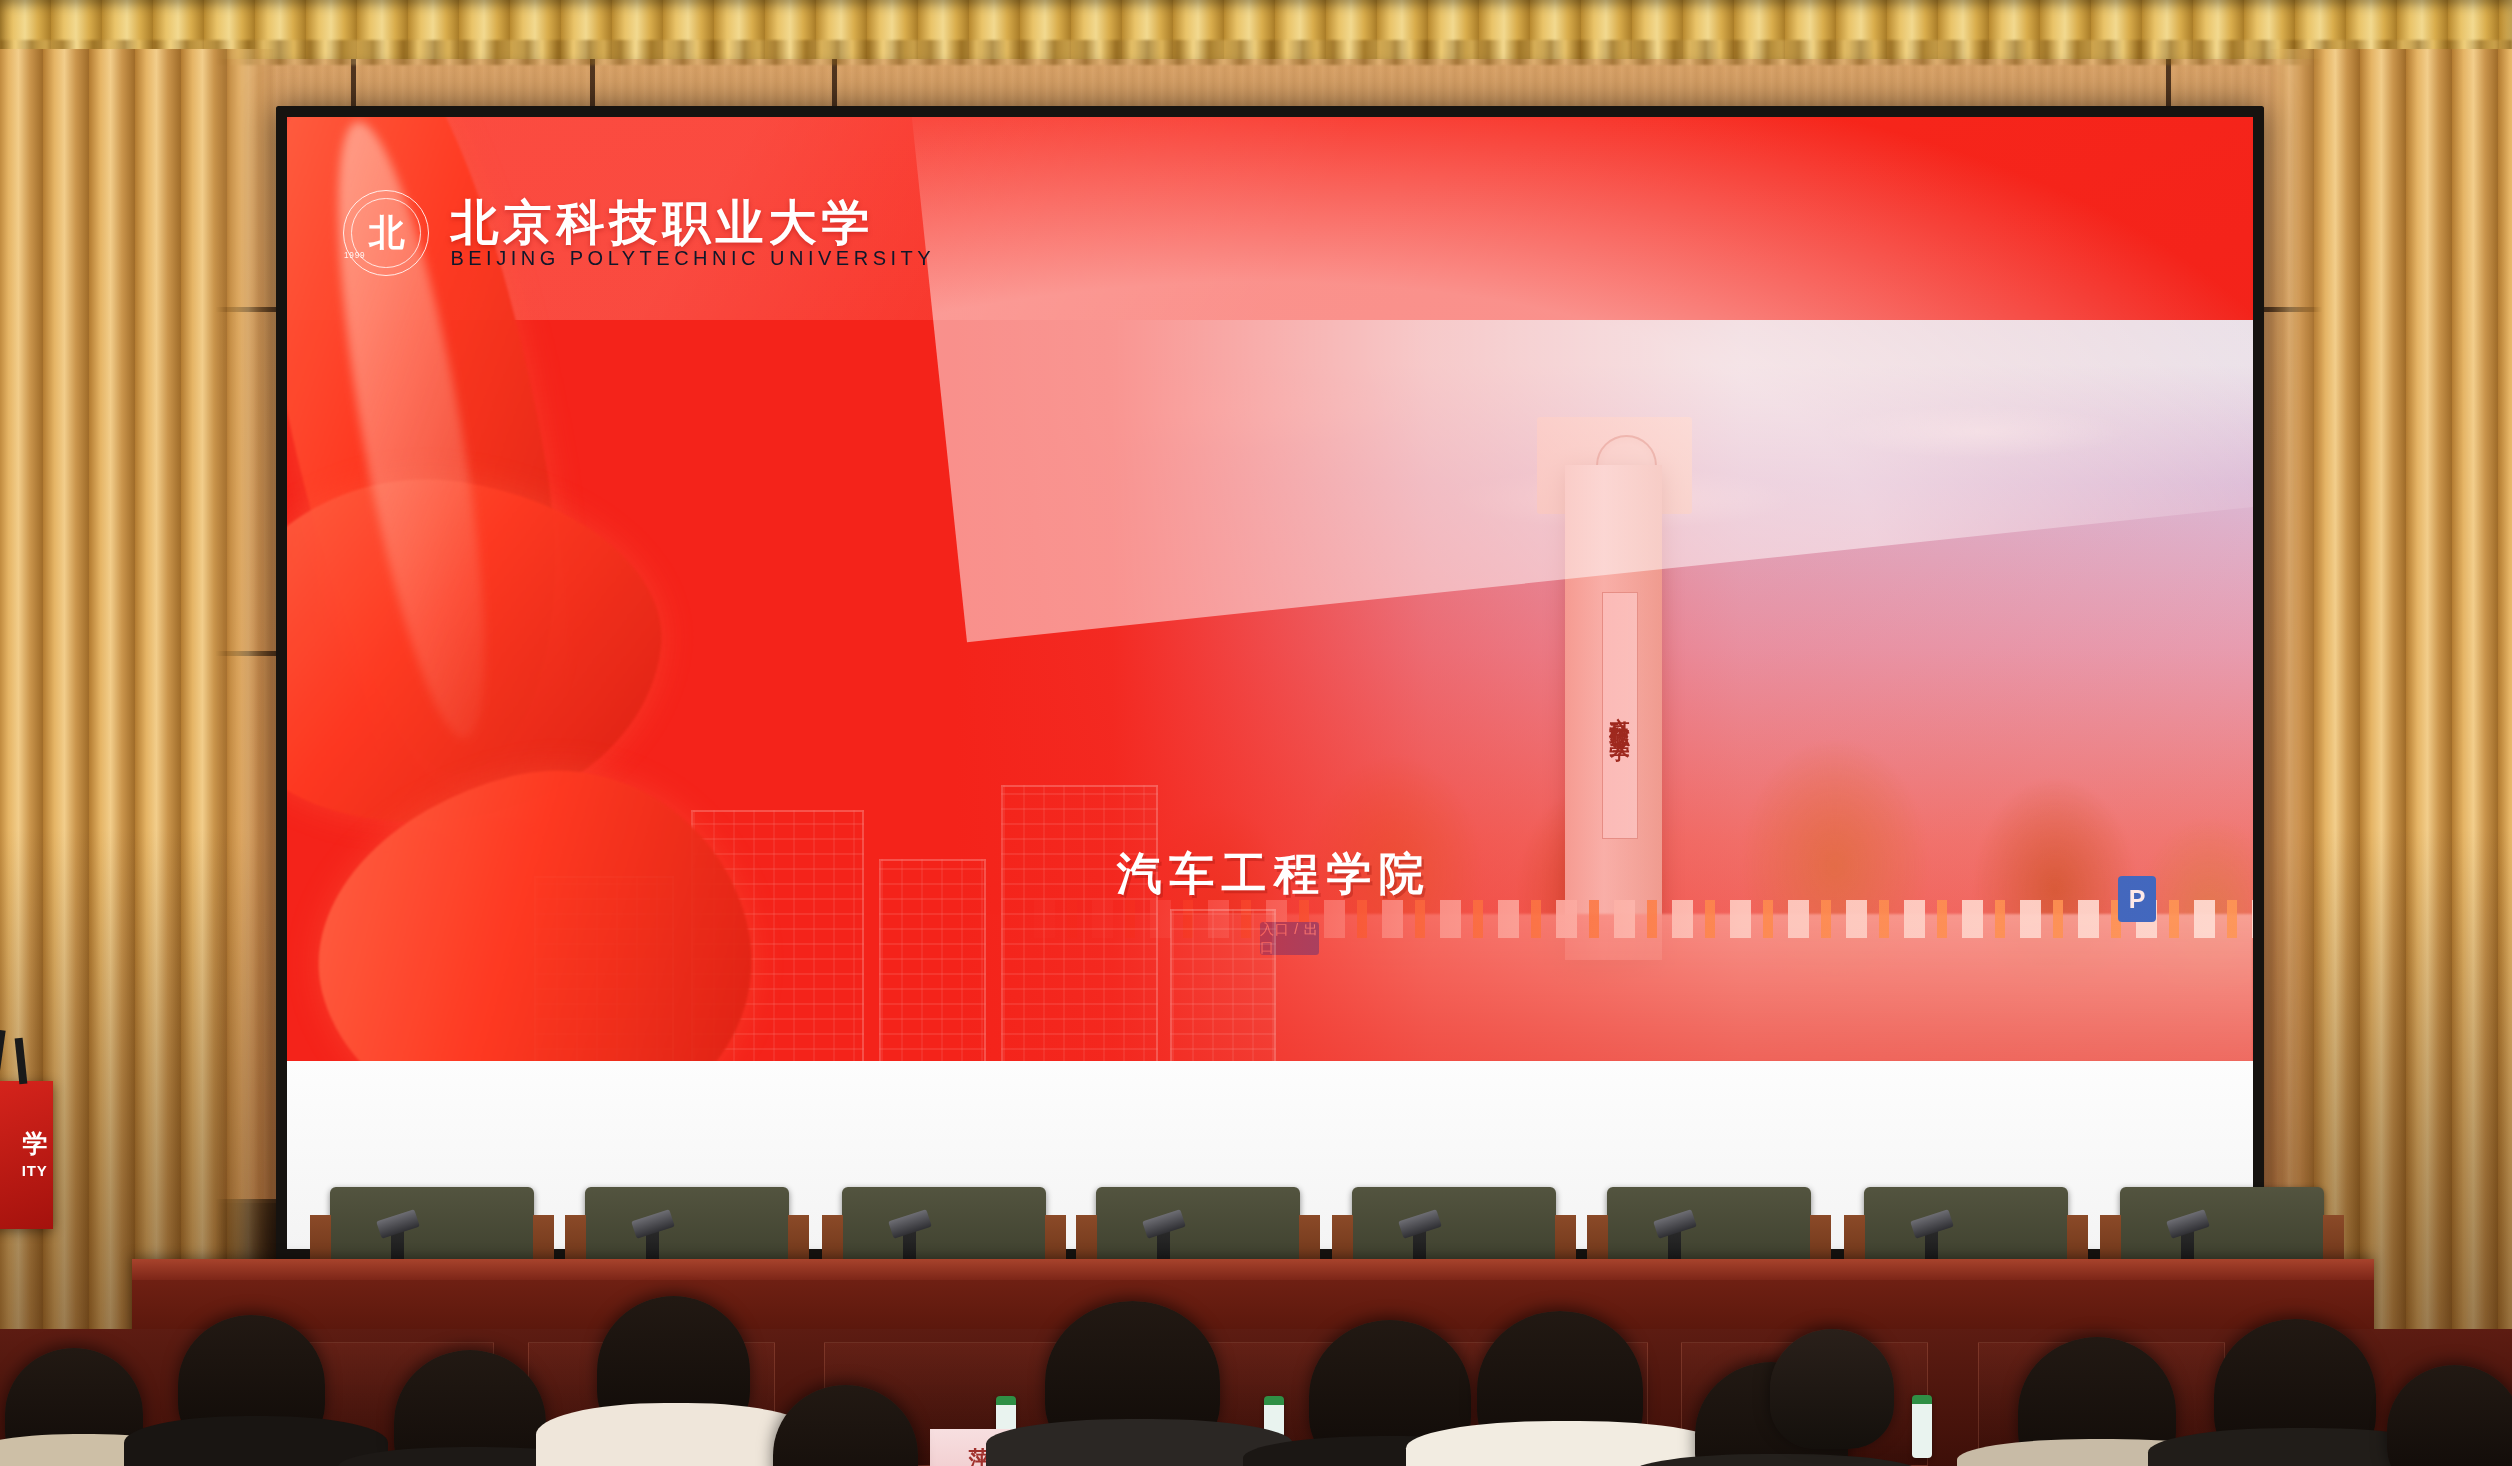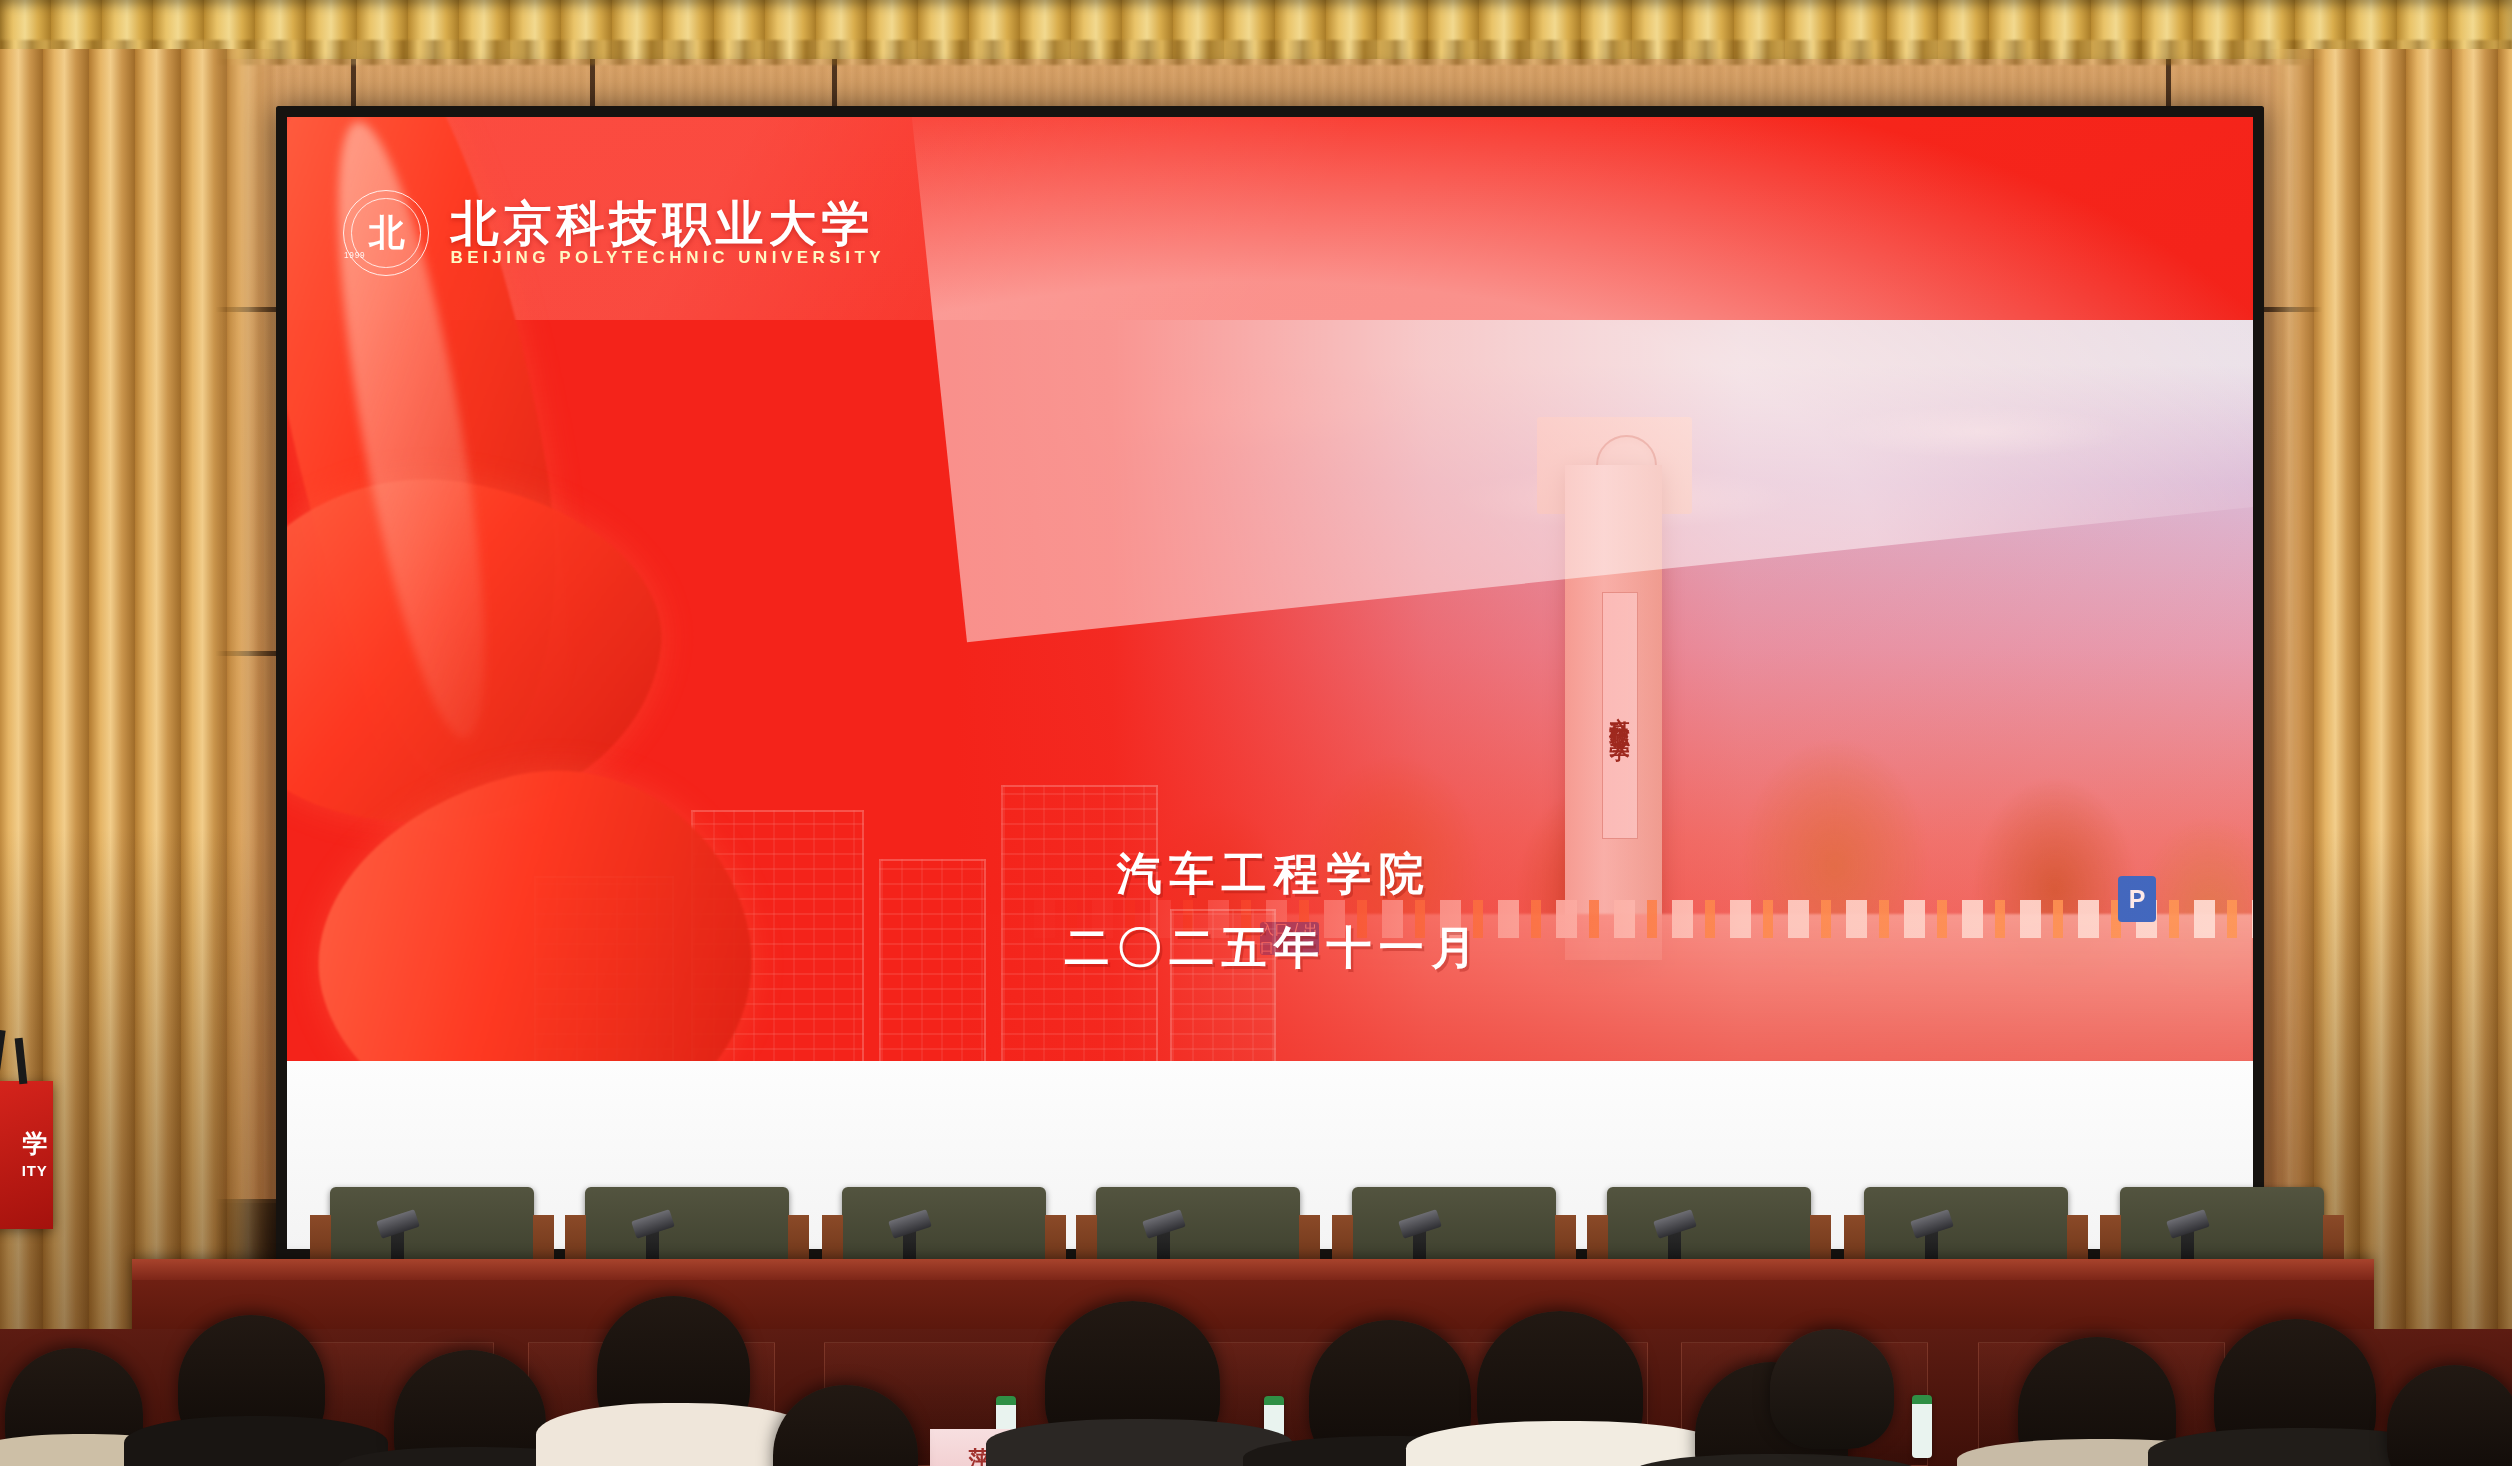--- a/index.html
+++ b/index.html
@@ -178,21 +178,21 @@
     display:flex; align-items:center; justify-content:center; }
   .seal::before{ content:""; position:absolute; inset:7.4px; border-radius:50%;
     border:1.6px solid rgba(255,255,255,.8); }
   .seal-glyph{ position:relative; z-index:2; color:#fff; font-size:36px;
     font-weight:700; line-height:1; letter-spacing:-1.6px; }
   .seal-year{ position:absolute; bottom:15px; left:0; right:0; text-align:left;
     color:rgba(255,255,255,.9); font-size:8.2px; letter-spacing:0.8px; }
   .logo-text{ display:flex; flex-direction:column; gap:1px; }
   .logo-cn{ color:#fff; font-size:48px; font-weight:700; letter-spacing:5px; line-height:1;
     text-shadow:0 1.6px 5px rgba(140,0,0,.35); }
-  .logo-en{ color:#fef9c3; font-size:17px; font-weight:700; letter-spacing:4.5px; line-height:1; }
+  .logo-en{ color:#0f172a; font-size:20px; font-weight:400; letter-spacing:4.5px; line-height:1; }
 
   
   .slide-title{
     position:absolute; left:0; right:0; top:429px; text-align:center; z-index:7;
     color:#fdf6f2; font-size:104px; font-weight:700; letter-spacing:5px; line-height:1;
     text-shadow:5px 5.8px 0 rgba(150,15,10,.35), 0 0 21.4px rgba(255,120,90,.35);
   }
   .slide-sub{ position:absolute; left:0; right:0; z-index:7; text-align:center;
     color:#fff; font-weight:700; letter-spacing:7.4px; line-height:1;
     text-shadow:2.5px 3.3px 0 rgba(150,15,10,.3);padding-left:8px; }
@@ -330,21 +330,20 @@
           <span class="seal-glyph">北</span>
           <span class="seal-year">1999</span>
         </div>
         <div class="logo-text">
           <div class="logo-cn">北京科技职业大学</div>
           <div class="logo-en">BEIJING POLYTECHNIC UNIVERSITY</div>
         </div>
       </div>
 
       <div class="slide-sub sub1">汽车工程学院</div>
-      <div class="slide-sub sub2">二〇二五年十一月</div>
 
       <div class="white-strip"></div>
     </div>
   </div>
 
   <div class="chair" style="left:330px"></div>
   <div class="chair" style="left:585px"></div>
   <div class="chair" style="left:842px"></div>
   <div class="chair" style="left:1096px"></div>
   <div class="chair" style="left:1352px"></div>

